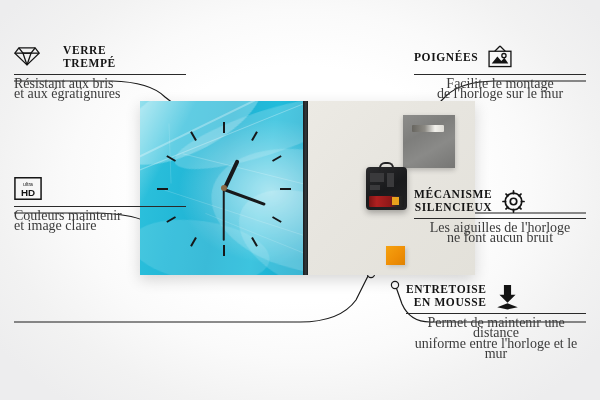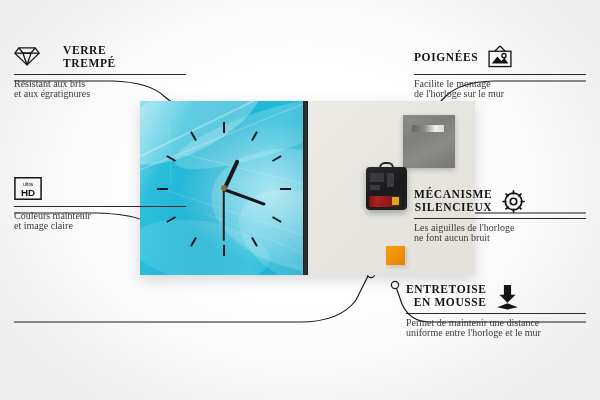--- a/index.html
+++ b/index.html
@@ -87,23 +87,23 @@
   .feature.right .fhead{ justify-content:flex-start; }
   .ftitle{
     font-family:"Liberation Serif", serif;
     font-weight:bold; font-size:11.5px; line-height:13px;
     letter-spacing:.6px; color:#141414; text-transform:uppercase;
   }
   .feature.right .ftitle{ text-align:right; }
   .rule{ height:1px; background:#2a2a2a; margin:4px 0 4px; }
   .fdesc{
     font-family:"Liberation Serif", serif;
-    font-size:10px; line-height:10.4px; color:#3b3b3b;
-  }
-  .feature.right .fdesc{ text-align:left; }
+    font-size:14px; line-height:10.4px; color:#3b3b3b;
+  }
+  .feature.right .fdesc{ text-align:center; }
   .icon{ flex:0 0 auto; width:41px; height:26px; display:block; }
 </style>
 </head>
 <body>
 
 <div id="stage">
 
   <svg id="connectors" viewBox="0 0 600 400">
     <g fill="none" stroke="#1b1b1b" stroke-width="1.2">
       <path d="M14,81 L112,81 Q150,82 165,97 L178,107"></path>

